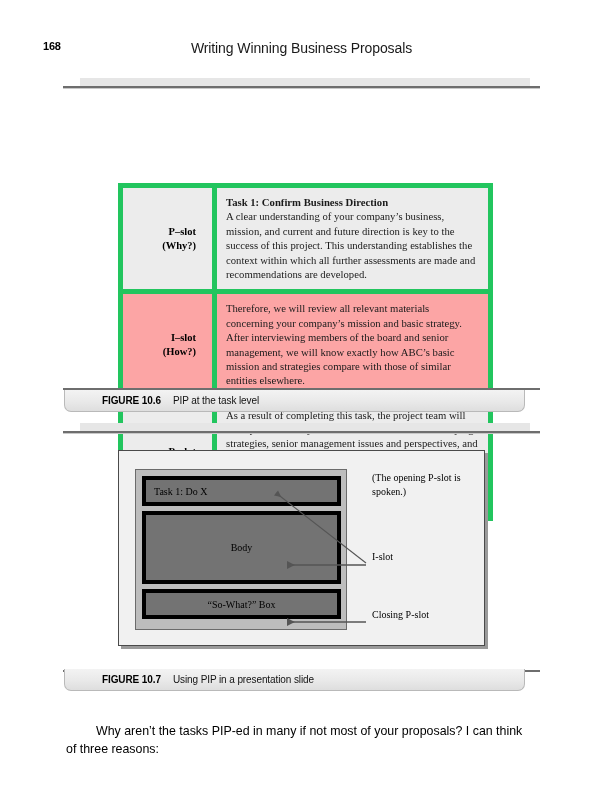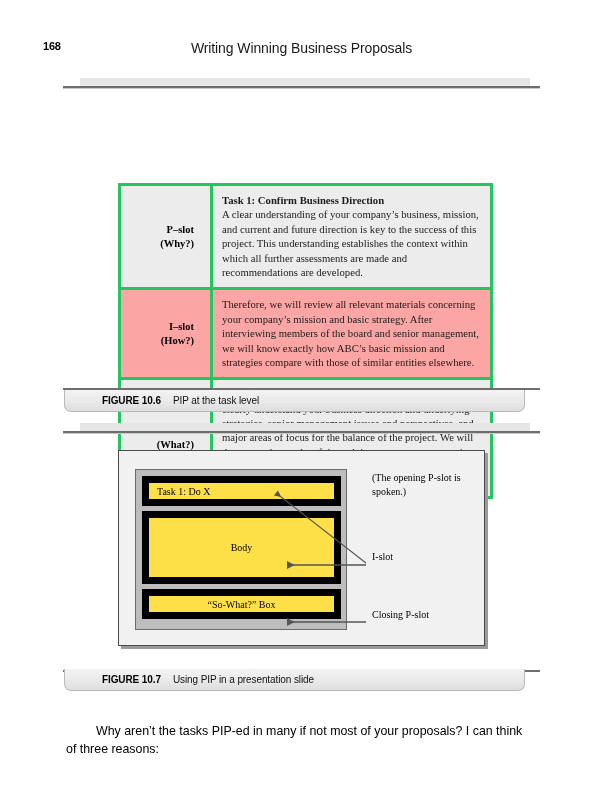--- a/index.html
+++ b/index.html
@@ -115,21 +115,21 @@
   
   .pip-table {
     position: absolute;
     left: 118px;
     top: 105px;
     width: 375px;
     border-collapse: collapse;
     border: 1px solid #8a8a8a;
   }
   .pip-table td {
-    border: 3px solid #22c55e;
+    border: 5px solid #22c55e;
     vertical-align: middle;
     padding: 0;
   }
   .pip-label {
     width: 57px;
     text-align: right;
     font-family: "Liberation Serif", serif;
     font-size: 10.5px;
     font-weight: bold;
     line-height: 1.32;
@@ -173,22 +173,22 @@
     left: 16px;
     top: 18px;
     width: 212px;
     height: 161px;
     background: #bdbdbd;
     border: 1px solid #6b6b6b;
     box-sizing: border-box;
   }
   .slide-box {
     position: absolute;
-    background: #fde047;
-    border: 7px solid #000000;
+    background: #737373;
+    border: 4px solid #000000;
     box-sizing: border-box;
     display: flex;
     align-items: center;
     font-family: "Liberation Serif", serif;
     font-size: 10px;
     color: #000;
   }
   .slide-box.task {
     left: 6px;
     top: 6px;

